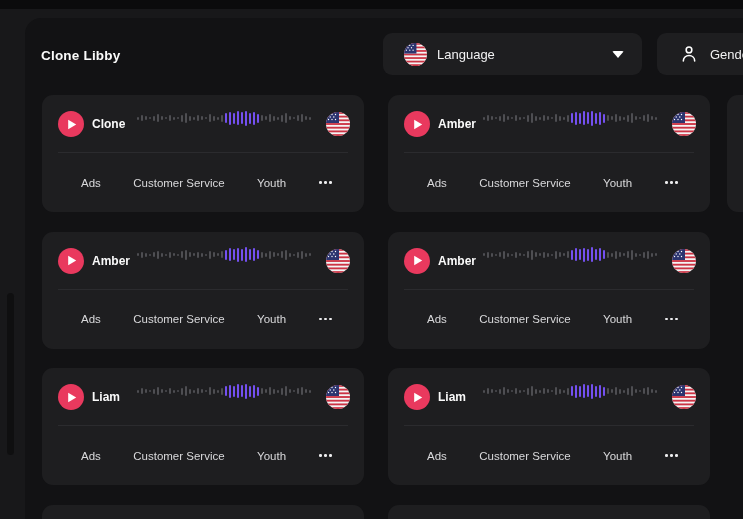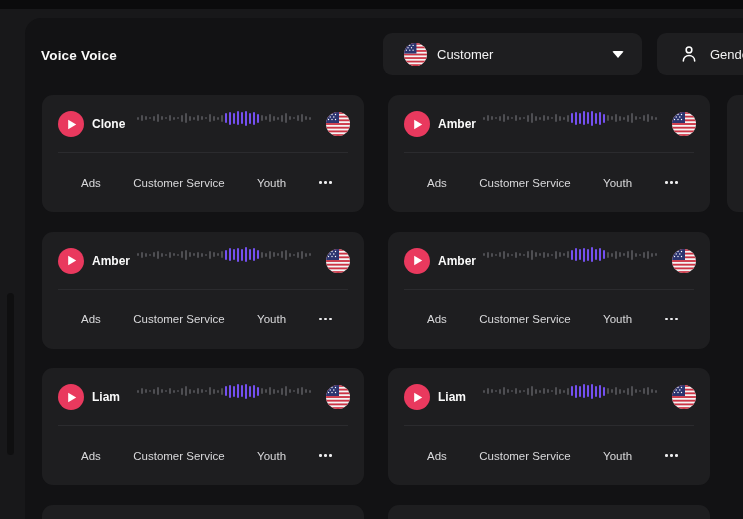--- a/index.html
+++ b/index.html
@@ -43,21 +43,21 @@
 </style>
 </head>
 <body>
 
 <div class="stage">
   <div class="top-strip"></div>
   <div class="scroll-sliver"></div>
 
   <div class="panel"></div>
 
-  <div class="page-title">Voice Voice</div>
+  <div class="page-title">Clone Libby</div>
 
   <div class="dropdown dd-language">
     <svg class="flag" viewBox="0 0 24 24">
       <defs>
           <clipPath id="fc1">
             <circle cx="12" cy="12" r="12"></circle>
           </clipPath>
         </defs>
       <g clip-path="url(#fc1)">
         <rect width="24" height="24" fill="#f4f4f4"></rect>
@@ -74,21 +74,21 @@
             <circle cx="6" cy="2.5" r=".7"></circle>
             <circle cx="9.5" cy="2.5" r=".7"></circle>
             <circle cx="4.2" cy="5" r=".7"></circle>
             <circle cx="7.8" cy="5" r=".7"></circle>
             <circle cx="2.5" cy="7.5" r=".7"></circle>
             <circle cx="6" cy="7.5" r=".7"></circle>
             <circle cx="9.5" cy="7.5" r=".7"></circle>
           </g>
       </g>
     </svg>
-    <span class="dd-label">Customer</span>
+    <span class="dd-label">Language</span>
     <span class="caret"></span>
   </div>
 
   <div class="dropdown dd-gender">
     <svg class="person-ic" viewBox="0 0 24 24" fill="none" stroke="#fff" stroke-width="1.7" stroke-linecap="round">
       <circle cx="12" cy="7.5" r="3.1"></circle>
       <path d="M5.8 19.5c0-3.4 2.8-5.8 6.2-5.8s6.2 2.4 6.2 5.8"></path>
     </svg>
     <span class="dd-label">Gender</span>
   </div>

